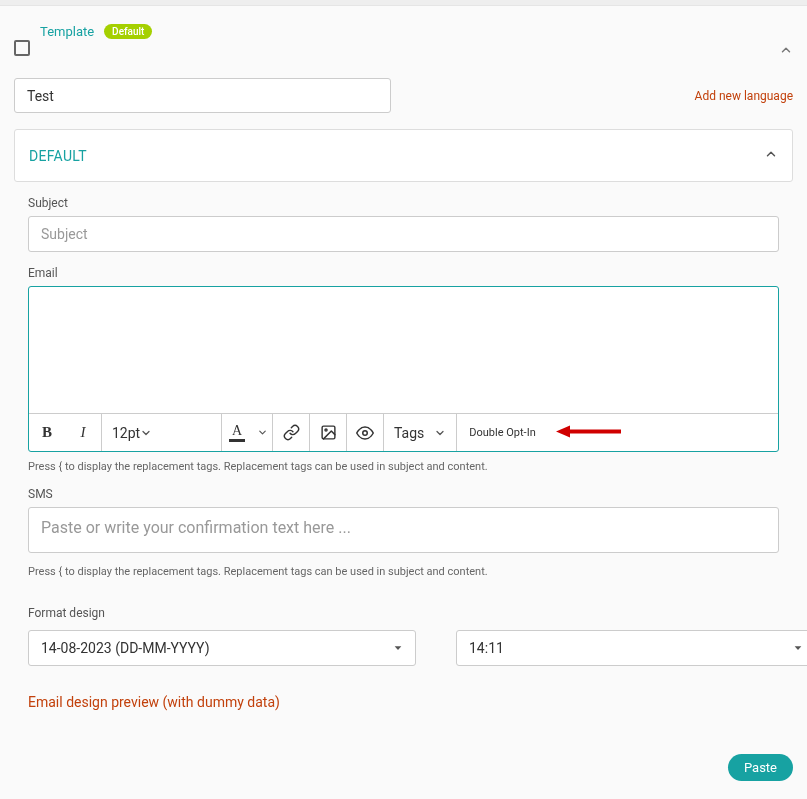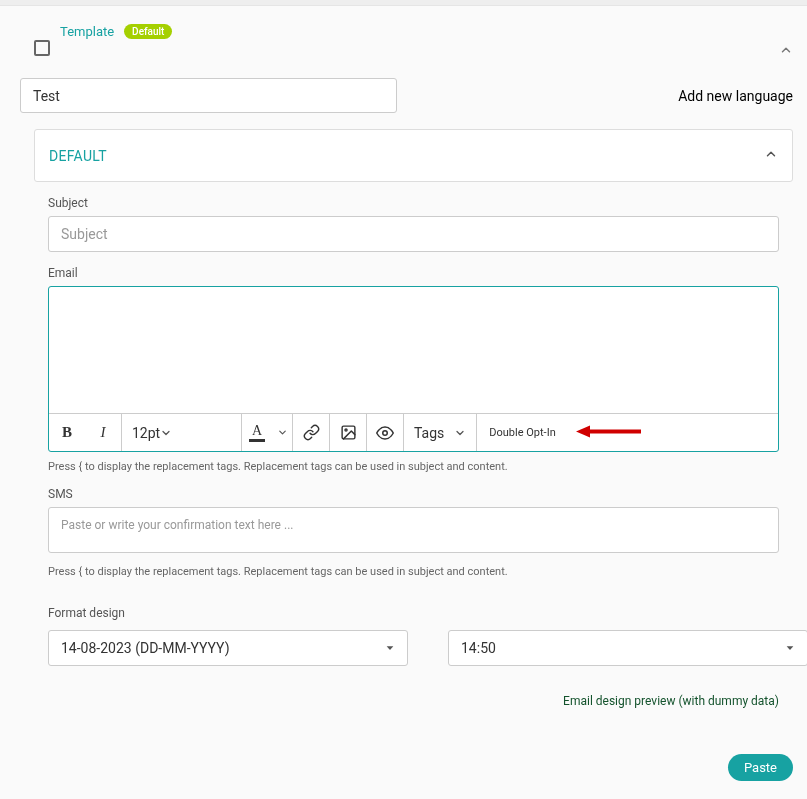--- a/index.html
+++ b/index.html
@@ -1,62 +1,62 @@
 <!DOCTYPE html>
 <html><head>
 <meta charset="utf-8">
 <style>
 * { box-sizing: border-box; margin: 0; padding: 0; font-family: -apple-system, BlinkMacSystemFont, "Segoe UI", Roboto, Arial, sans-serif; }
 body { background: #fafafa; color: #333; width: 807px; height: 799px; overflow: hidden; position: relative; }
-.container { padding: 0; margin-left: 20px; }
+.container { padding: 0; }
 
 .header-row { display: flex; align-items: flex-start; padding: 18px 14px 0 14px; gap: 10px; position: relative; }
 .checkbox { width: 16px; height: 16px; border: 2px solid #666; border-radius: 2px; margin-top: 16px; flex-shrink: 0; }
 .header-info { display: flex; align-items: center; gap: 10px; }
 .template-link { color: #17a2a2; font-size: 13px; text-decoration: none; }
 .badge-default { background: #a5d000; color: #fff; font-size: 10px; padding: 2px 8px; border-radius: 9px; font-weight: 500; }
 .collapse-top { position: absolute; right: 14px; top: 36px; }
 
-.name-row { display: flex; align-items: center; justify-content: space-between; padding: 22px 14px 10px 0; }
+.name-row { display: flex; align-items: center; justify-content: space-between; padding: 22px 14px 10px 14px; }
 .name-input { width: 377px; height: 35px; border: 1px solid #ccc; border-radius: 3px; padding: 0 12px; font-size: 14px; color: #333; }
-.add-lang { color: #000000; font-size: 14px; cursor: pointer; }
+.add-lang { color: #c2410c; font-size: 12px; cursor: pointer; }
 
 .panel { margin: 6px 14px 0 14px; border: 1px solid #ddd; border-radius: 3px; background: #fff; }
 .panel-head { display: flex; align-items: center; justify-content: space-between; padding: 16px 14px; cursor: pointer; }
 .panel-title { color: #17a2a2; font-size: 14px; letter-spacing: 0.3px; }
 
 .body-section { padding: 0 14px 0 28px; }
 .label { font-size: 12px; color: #555; margin-top: 14px; margin-bottom: 6px; display: block; }
 .text-input { width: 100%; height: 36px; border: 1px solid #ccc; border-radius: 3px; padding: 0 12px; font-size: 14px; color: #333; }
 .text-input::placeholder { color: #999; }
-.textarea { width: 100%; height: 46px; border: 1px solid #ccc; border-radius: 3px; padding: 10px 12px; font-size: 12px; color: #333; resize: none; }
+.textarea { width: 100%; height: 46px; border: 1px solid #ccc; border-radius: 3px; padding: 10px 12px; font-size: 16px; color: #333; resize: none; }
 .textarea::placeholder { color: #999; }
 
 .editor { border: 1px solid #17a2a2; border-radius: 3px; margin-top: 6px; background: #fff; }
 .editor-area { height: 126px; }
 .toolbar { display: flex; align-items: stretch; border-top: 1px solid #ccc; height: 38px; }
 .tb-group { display: flex; align-items: center; border-right: 1px solid #ccc; }
 .tb-btn { display: flex; align-items: center; justify-content: center; width: 36px; height: 100%; cursor: pointer; color: #333; font-size: 15px; }
 .bold-btn { font-weight: 700; font-family: Georgia, serif; }
 .italic-btn { font-style: italic; font-family: Georgia, serif; }
 .fontsize { display: flex; align-items: center; justify-content: flex-start; padding: 0 10px; width: 120px; height: 100%; cursor: pointer; font-size: 14px; border-right: 1px solid #ccc; }
 .color-btn { display: flex; flex-direction: column; align-items: center; justify-content: center; width: 30px; height: 100%; cursor: pointer; }
 .underline-bar { width: 16px; height: 3px; background: #333; margin-top: 1px; }
 .tags-sel { display: flex; align-items: center; gap: 10px; padding: 0 10px; height: 100%; cursor: pointer; font-size: 14px; border-right: 1px solid #ccc; }
 .doi { display: flex; align-items: center; padding: 0 12px; height: 100%; font-size: 11px; cursor: pointer; position: relative; }
 .arrow-annot { position: absolute; left: 100%; margin-left: 8px; top: 50%; transform: translateY(-50%); }
 
 .hint { font-size: 11px; color: #666; margin-top: 8px; }
 
 .format-row { display: flex; gap: 40px; margin-top: 10px; }
 .select { flex: 1; display: flex; align-items: center; justify-content: space-between; height: 36px; border: 1px solid #ccc; border-radius: 3px; padding: 0 12px; font-size: 14px; cursor: pointer; background: #fff; }
-.sel1 { width: 360px; flex: none; }
+.sel1 { width: 388px; flex: none; }
 .sel2 { width: 360px; flex: none; }
 
-.preview-link { text-align: right; margin-top: 28px; color: #14532d; font-size: 12px; cursor: pointer; }
+.preview-link { text-align: left; margin-top: 28px; color: #c2410c; font-size: 14px; cursor: pointer; }
 
 .save-btn { position: absolute; right: 14px; bottom: 18px; background: #17a2a2; color: #fff; border: none; border-radius: 14px; padding: 6px 16px; font-size: 13px; cursor: pointer; }
 
 .chev { display: inline-block; }
 .top-bar { height: 6px; background: #eee; border-bottom: 1px solid #e5e5e5; }
 </style>
 </head>
 <body>
 
 <div class="top-bar"></div>
@@ -172,21 +172,21 @@
 
     <span class="label" style="margin-top:28px;">Format design</span>
     <div class="format-row">
       <div class="select sel1">
         <span>14-08-2023 (DD-MM-YYYY)</span>
         <svg width="10" height="10" viewBox="0 0 24 24">
             <polygon points="4,8 20,8 12,17" fill="#555"></polygon>
           </svg>
       </div>
       <div class="select sel2">
-        <span>14:50</span>
+        <span>14:11</span>
         <svg width="10" height="10" viewBox="0 0 24 24">
             <polygon points="4,8 20,8 12,17" fill="#555"></polygon>
           </svg>
       </div>
     </div>
 
     <div class="preview-link">Email design preview (with dummy data)</div>
   </div>
 
 </div>

